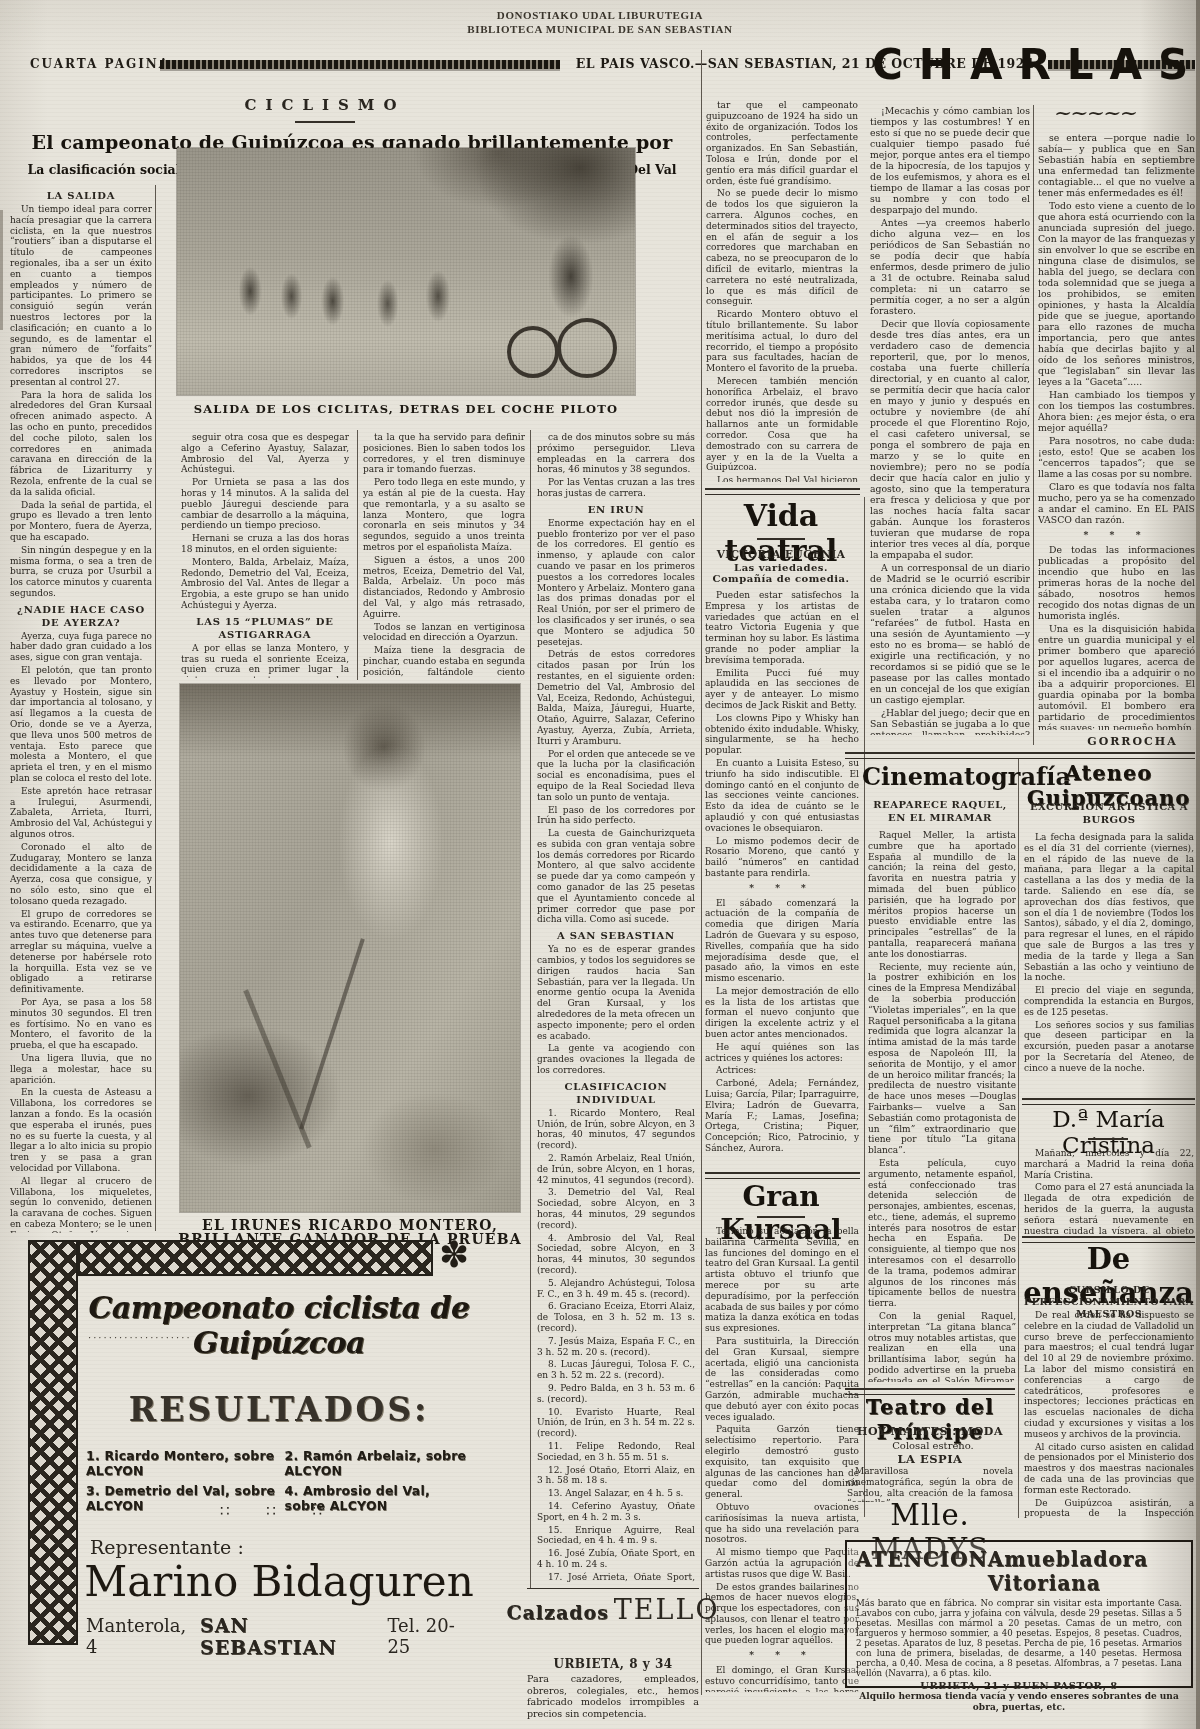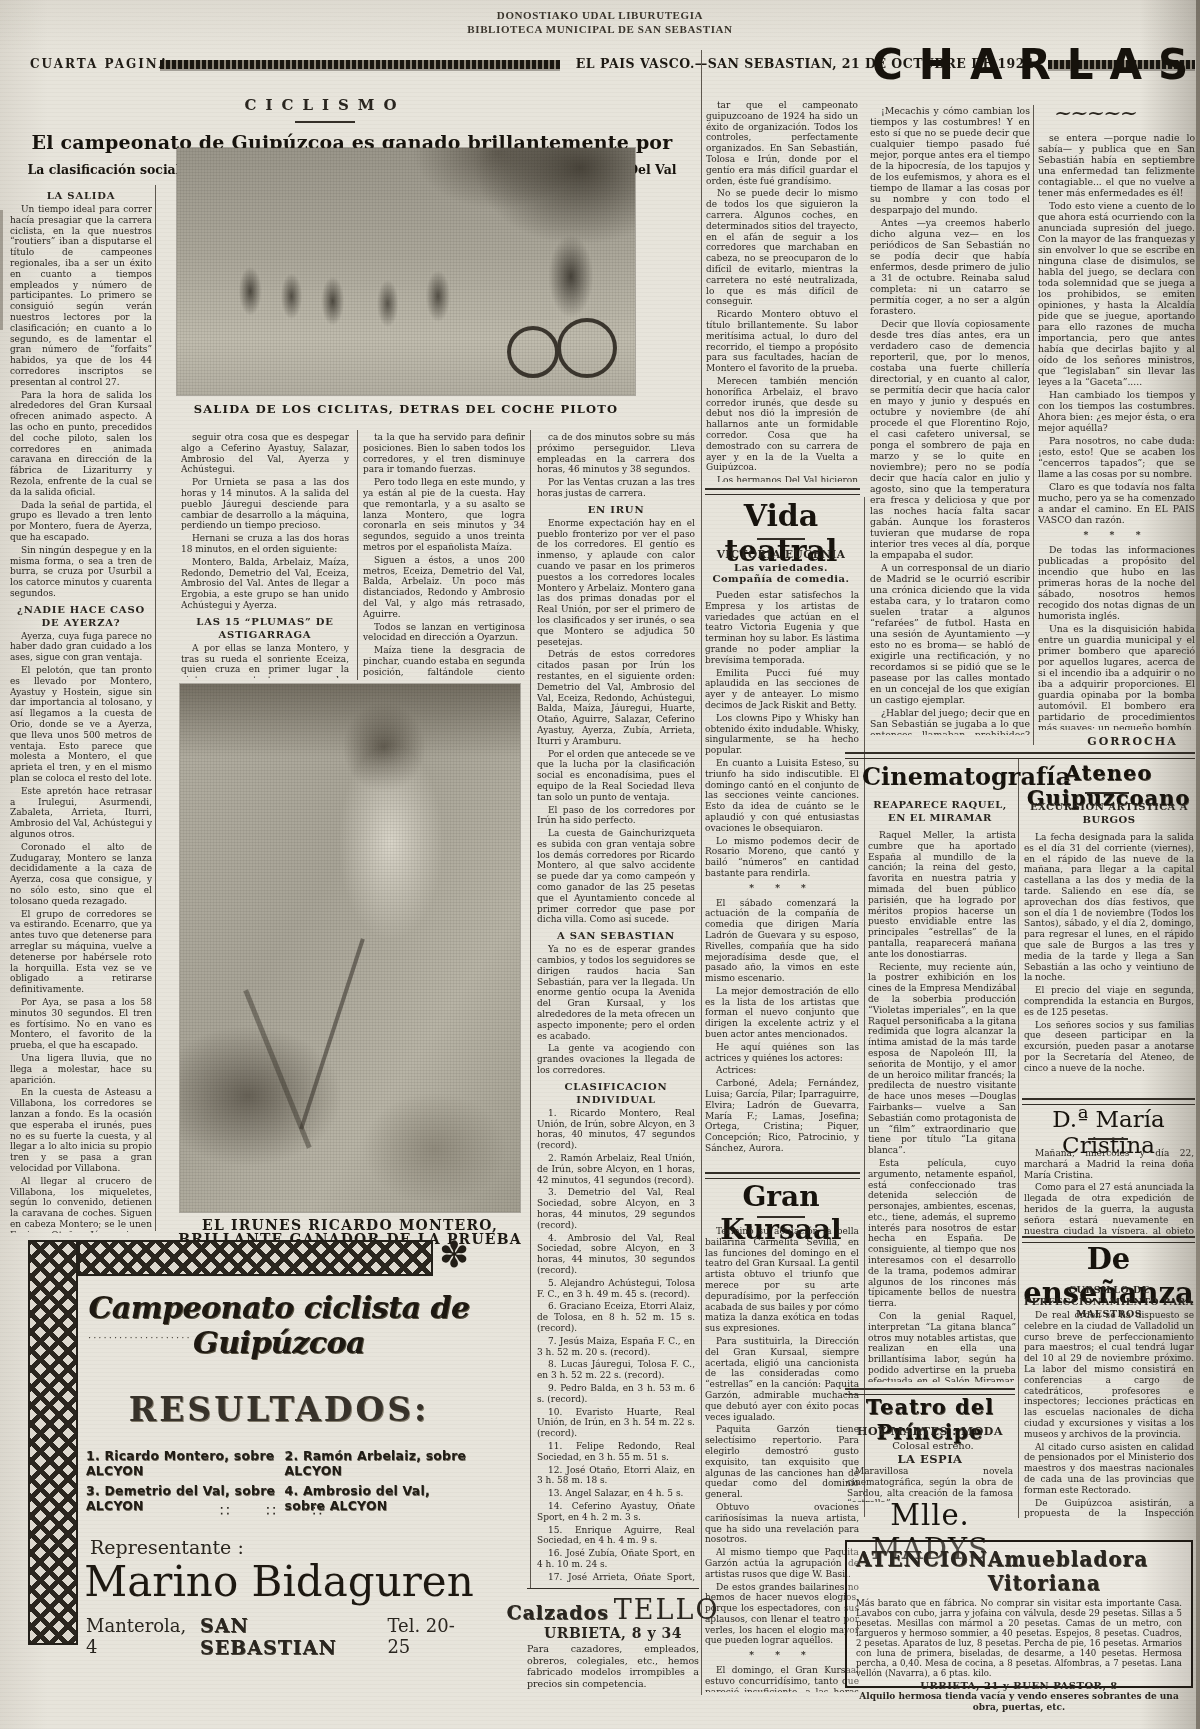--- a/index.html
+++ b/index.html
@@ -125,21 +125,21 @@
       <p class="para">La cuesta de Gainchurizqueta es subida con gran ventaja sobre los demás corredores por Ricardo Montero, al que salvo accidente se puede dar ya como campeón y como ganador de las 25 pesetas que el Ayuntamiento concede al primer corredor que pase por dicha villa. Como así sucede.</p>
       <h4 class="colhead">A SAN SEBASTIAN</h4>
       <p class="para">Ya no es de esperar grandes cambios, y todos los seguidores se dirigen raudos hacia San Sebastián, para ver la llegada. Un enorme gentío ocupa la Avenida del Gran Kursaal, y los alrededores de la meta ofrecen un aspecto imponente; pero el orden es acabado.</p>
       <p class="para">La gente va acogiendo con grandes ovaciones la llegada de los corredores.</p>
       <h4 class="colhead">CLASIFICACION INDIVIDUAL</h4>
       <p class="para">1. Ricardo Montero, Real Unión, de Irún, sobre Alcyon, en 3 horas, 40 minutos, 47 segundos (record).</p>
       <p class="para">2. Ramón Arbelaiz, Real Unión, de Irún, sobre Alcyon, en 1 horas, 42 minutos, 41 segundos (record).</p>
       <p class="para">3. Demetrio del Val, Real Sociedad, sobre Alcyon, en 3 horas, 44 minutos, 29 segundos (record).</p>
       <p class="para">4. Ambrosio del Val, Real Sociedad, sobre Alcyon, en 3 horas, 44 minutos, 30 segundos (record).</p>
       <p class="para">5. Alejandro Achústegui, Tolosa F. C., en 3 h. 49 m. 45 s. (record).</p>
-      <p class="para">6. Graciano Eceiza, Etorri Alaiz, de Tolosa, en 8 h. 52 m. 15 s. (record).</p>
+      <p class="para">6. Graciano Eceiza, Etorri Alaiz, de Tolosa, en 3 h. 52 m. 13 s. (record).</p>
       <p class="para">7. Jesús Maiza, España F. C., en 3 h. 52 m. 20 s. (record).</p>
       <p class="para">8. Lucas Jáuregui, Tolosa F. C., en 3 h. 52 m. 22 s. (record).</p>
       <p class="para">9. Pedro Balda, en 3 h. 53 m. 6 s. (record).</p>
       <p class="para">10. Evaristo Huarte, Real Unión, de Irún, en 3 h. 54 m. 22 s. (record).</p>
       <p class="para">11. Felipe Redondo, Real Sociedad, en 3 h. 55 m. 51 s.</p>
       <p class="para">12. José Otaño, Etorri Alaiz, en 3 h. 58 m. 18 s.</p>
       <p class="para">13. Angel Salazar, en 4 h. 5 s.</p>
       <p class="para">14. Ceferino Ayastuy, Oñate Sport, en 4 h. 2 m. 3 s.</p>
       <p class="para">15. Enrique Aguirre, Real Sociedad, en 4 h. 4 m. 9 s.</p>
       <p class="para">16. José Zubía, Oñate Sport, en 4 h. 10 m. 24 s.</p>
@@ -284,21 +284,21 @@
     <div class="small-bold" style="font-size:10px;margin-top:2px;">URBIETA, 21 y BUEN PASTOR, 8</div>
     <div style="font-size:9px;line-height:10.5px;text-align:center;font-weight:bold;">Alquilo hermosa tienda vacía y vendo enseres sobrantes de una obra, puertas, etc.</div>
   </div>
 
   <div class="hrule" style="left:527px;top:1588px;width:172px;"></div>
   <div class="abs" style="left:527px;top:1594px;width:172px;">
     <div style="display:flex;align-items:baseline;gap:5px;justify-content:center;">
       <span class="heavy" style="font-size:19px;">Calzados</span>
       <span style="font-family:'DejaVu Serif',serif;font-size:27px;letter-spacing:2px;color:#2b2720;">TELLO</span>
     </div>
-    <div class="small-bold" style="font-size:14px;">URBIETA, 8 y 34</div>
+    <div class="small-bold" style="font-size:12px;margin-top:32px;">URBIETA, 8 y 34</div>
     <div style="font-size:9.5px;line-height:11.5px;text-align:justify;margin-top:2px;">Para cazadores, empleados, obreros, colegiales, etc., hemos fabricado modelos irrompibles a precios sin competencia.</div>
   </div>
 
   <div class="abs" style="left:28px;top:1240px;width:447px;height:405px;">
     <div class="knot abs" style="left:0;top:0;width:50px;height:405px;"></div>
     <div class="knot abs" style="left:50px;top:0;width:355px;height:36px;"></div>
     <div class="abs" style="left:402px;top:-6px;width:48px;font-size:36px;color:#221e17;text-align:center;">✽</div>
     <div class="abs" style="left:55px;top:50px;width:392px;text-align:center;font-family:'DejaVu Serif',serif;font-style:italic;font-weight:bold;font-size:30px;letter-spacing:-.5px;color:#1d1811;text-shadow:1px 1px 0 #56503f;">Campeonato ciclista de Guipúzcoa</div>
     <div class="abs" style="left:60px;top:92px;width:140px;font-size:10px;letter-spacing:2px;color:#3a352c;">····················</div>
     <div class="abs" style="left:55px;top:150px;width:392px;text-align:center;font-family:'DejaVu Serif',serif;font-weight:bold;font-size:33px;letter-spacing:3px;color:#37322a;text-shadow:1px 1px 0 #847c6c;">RESULTADOS:</div>

